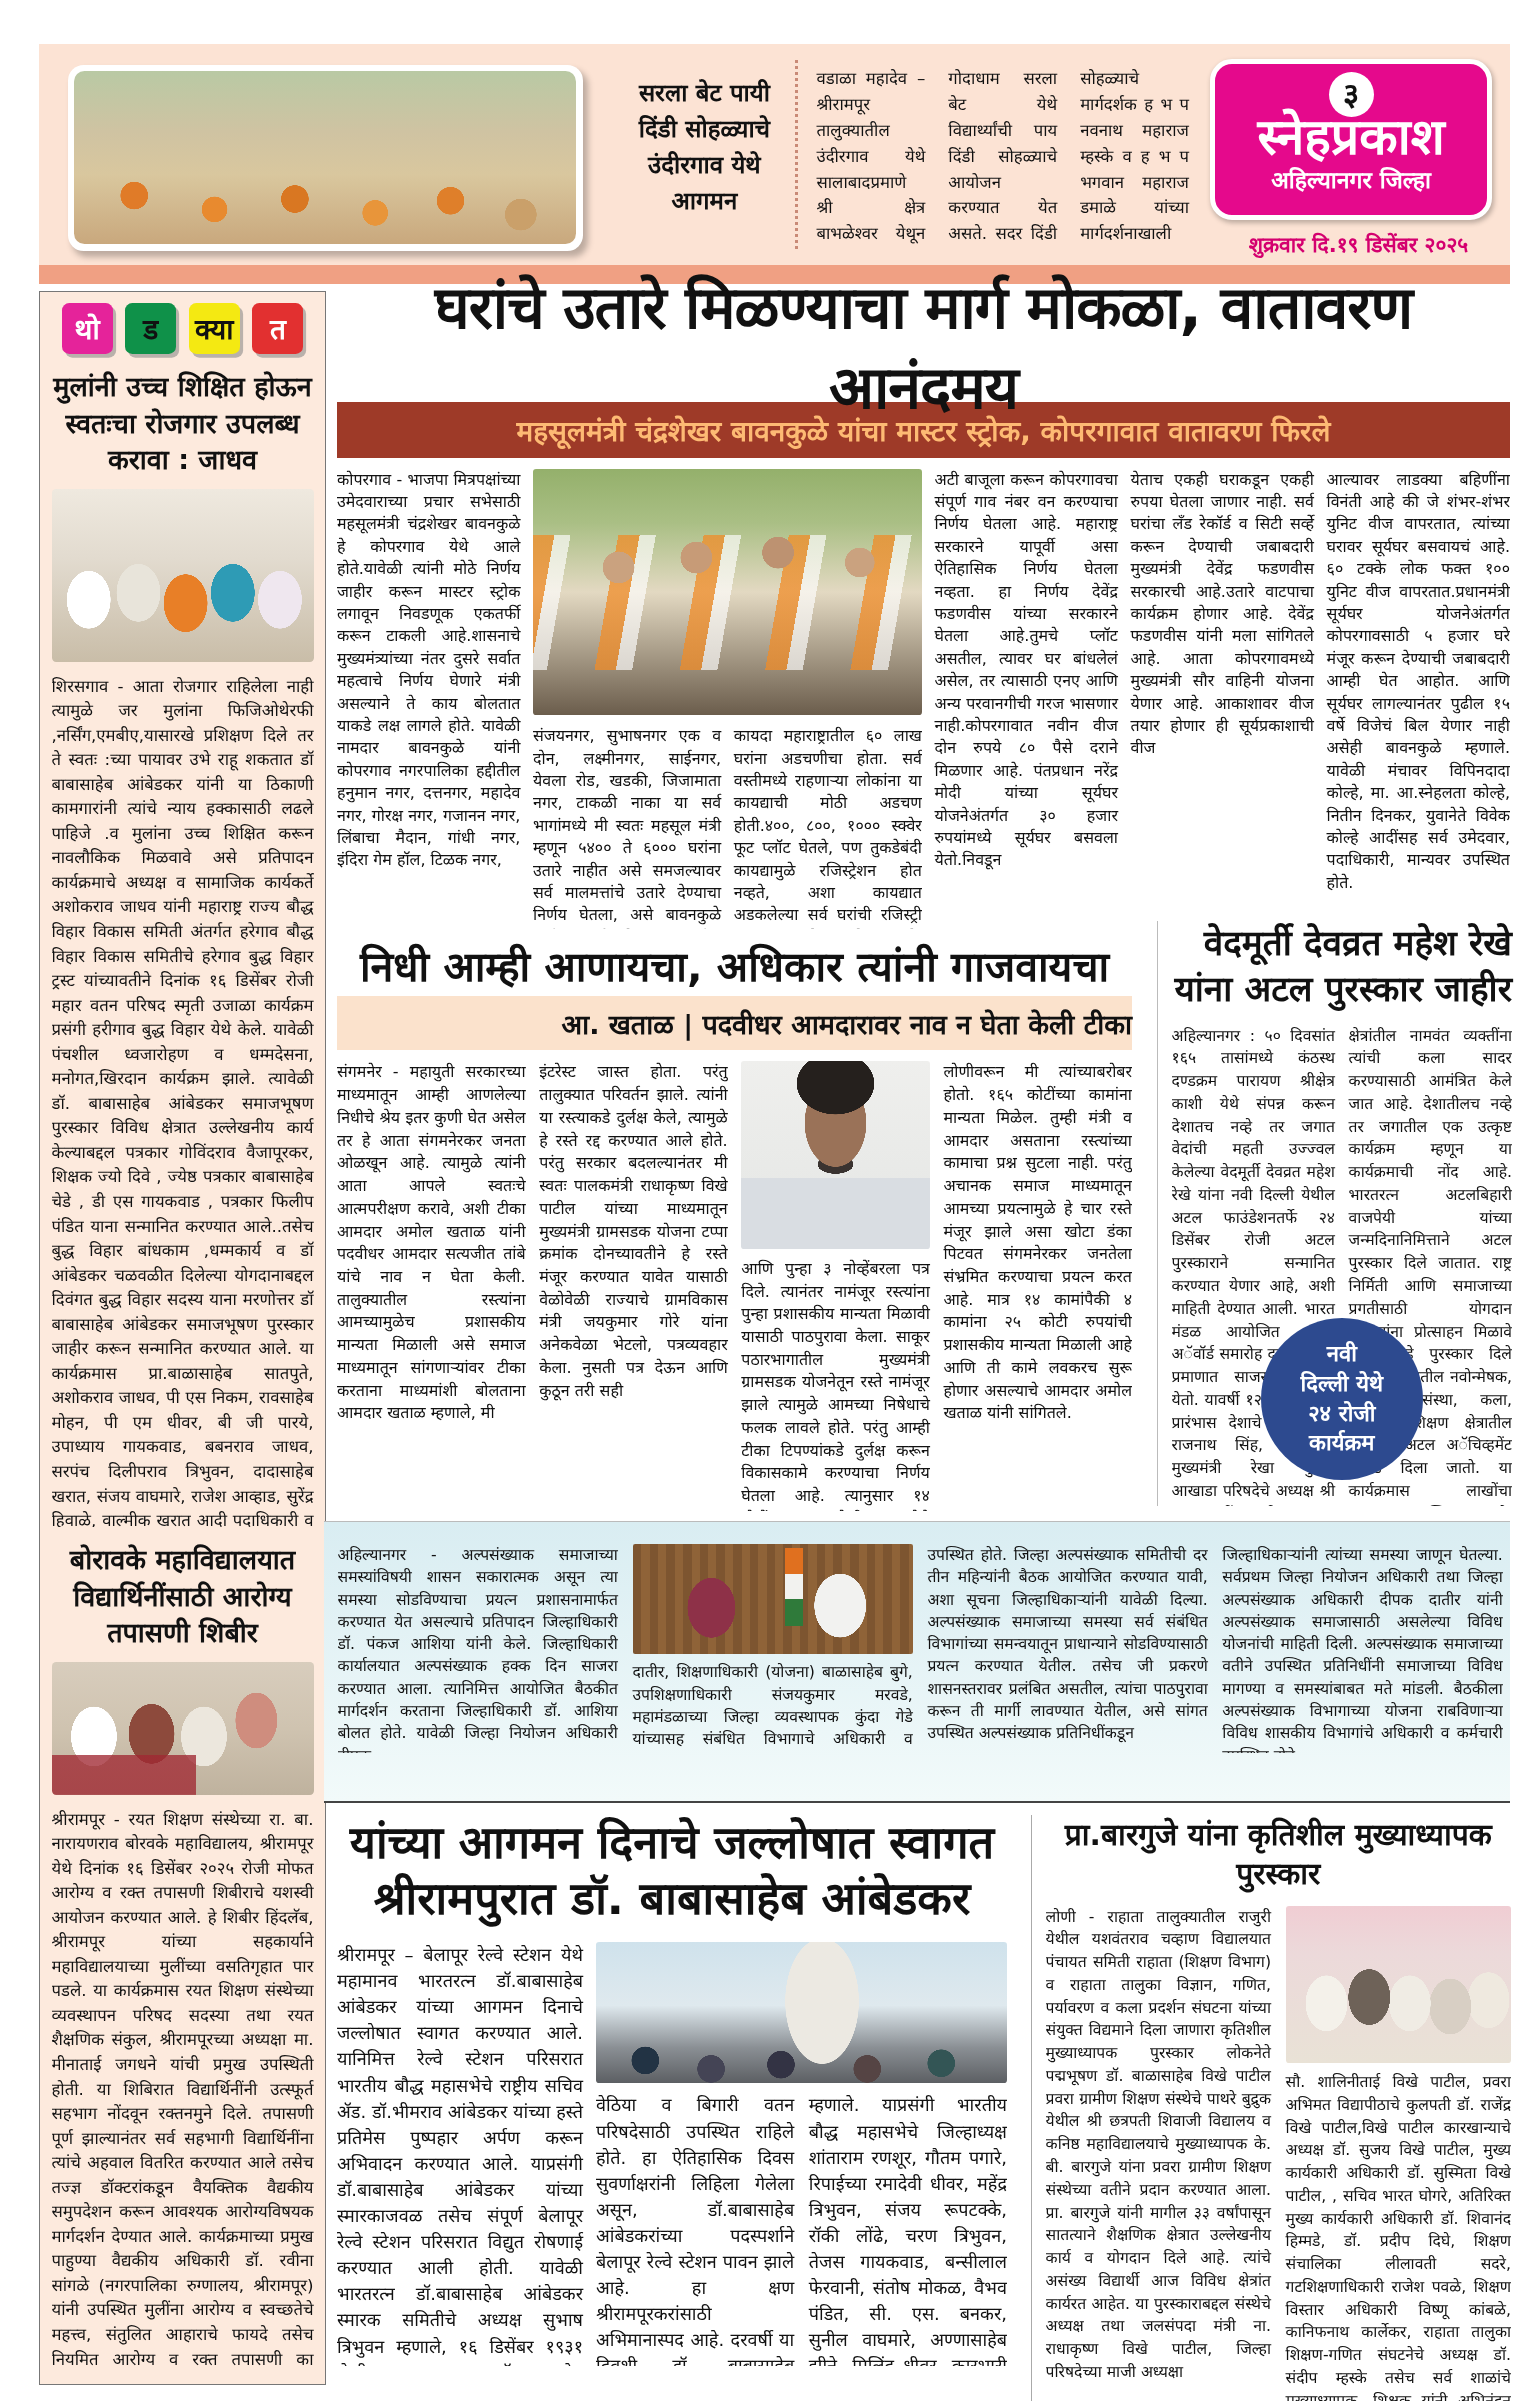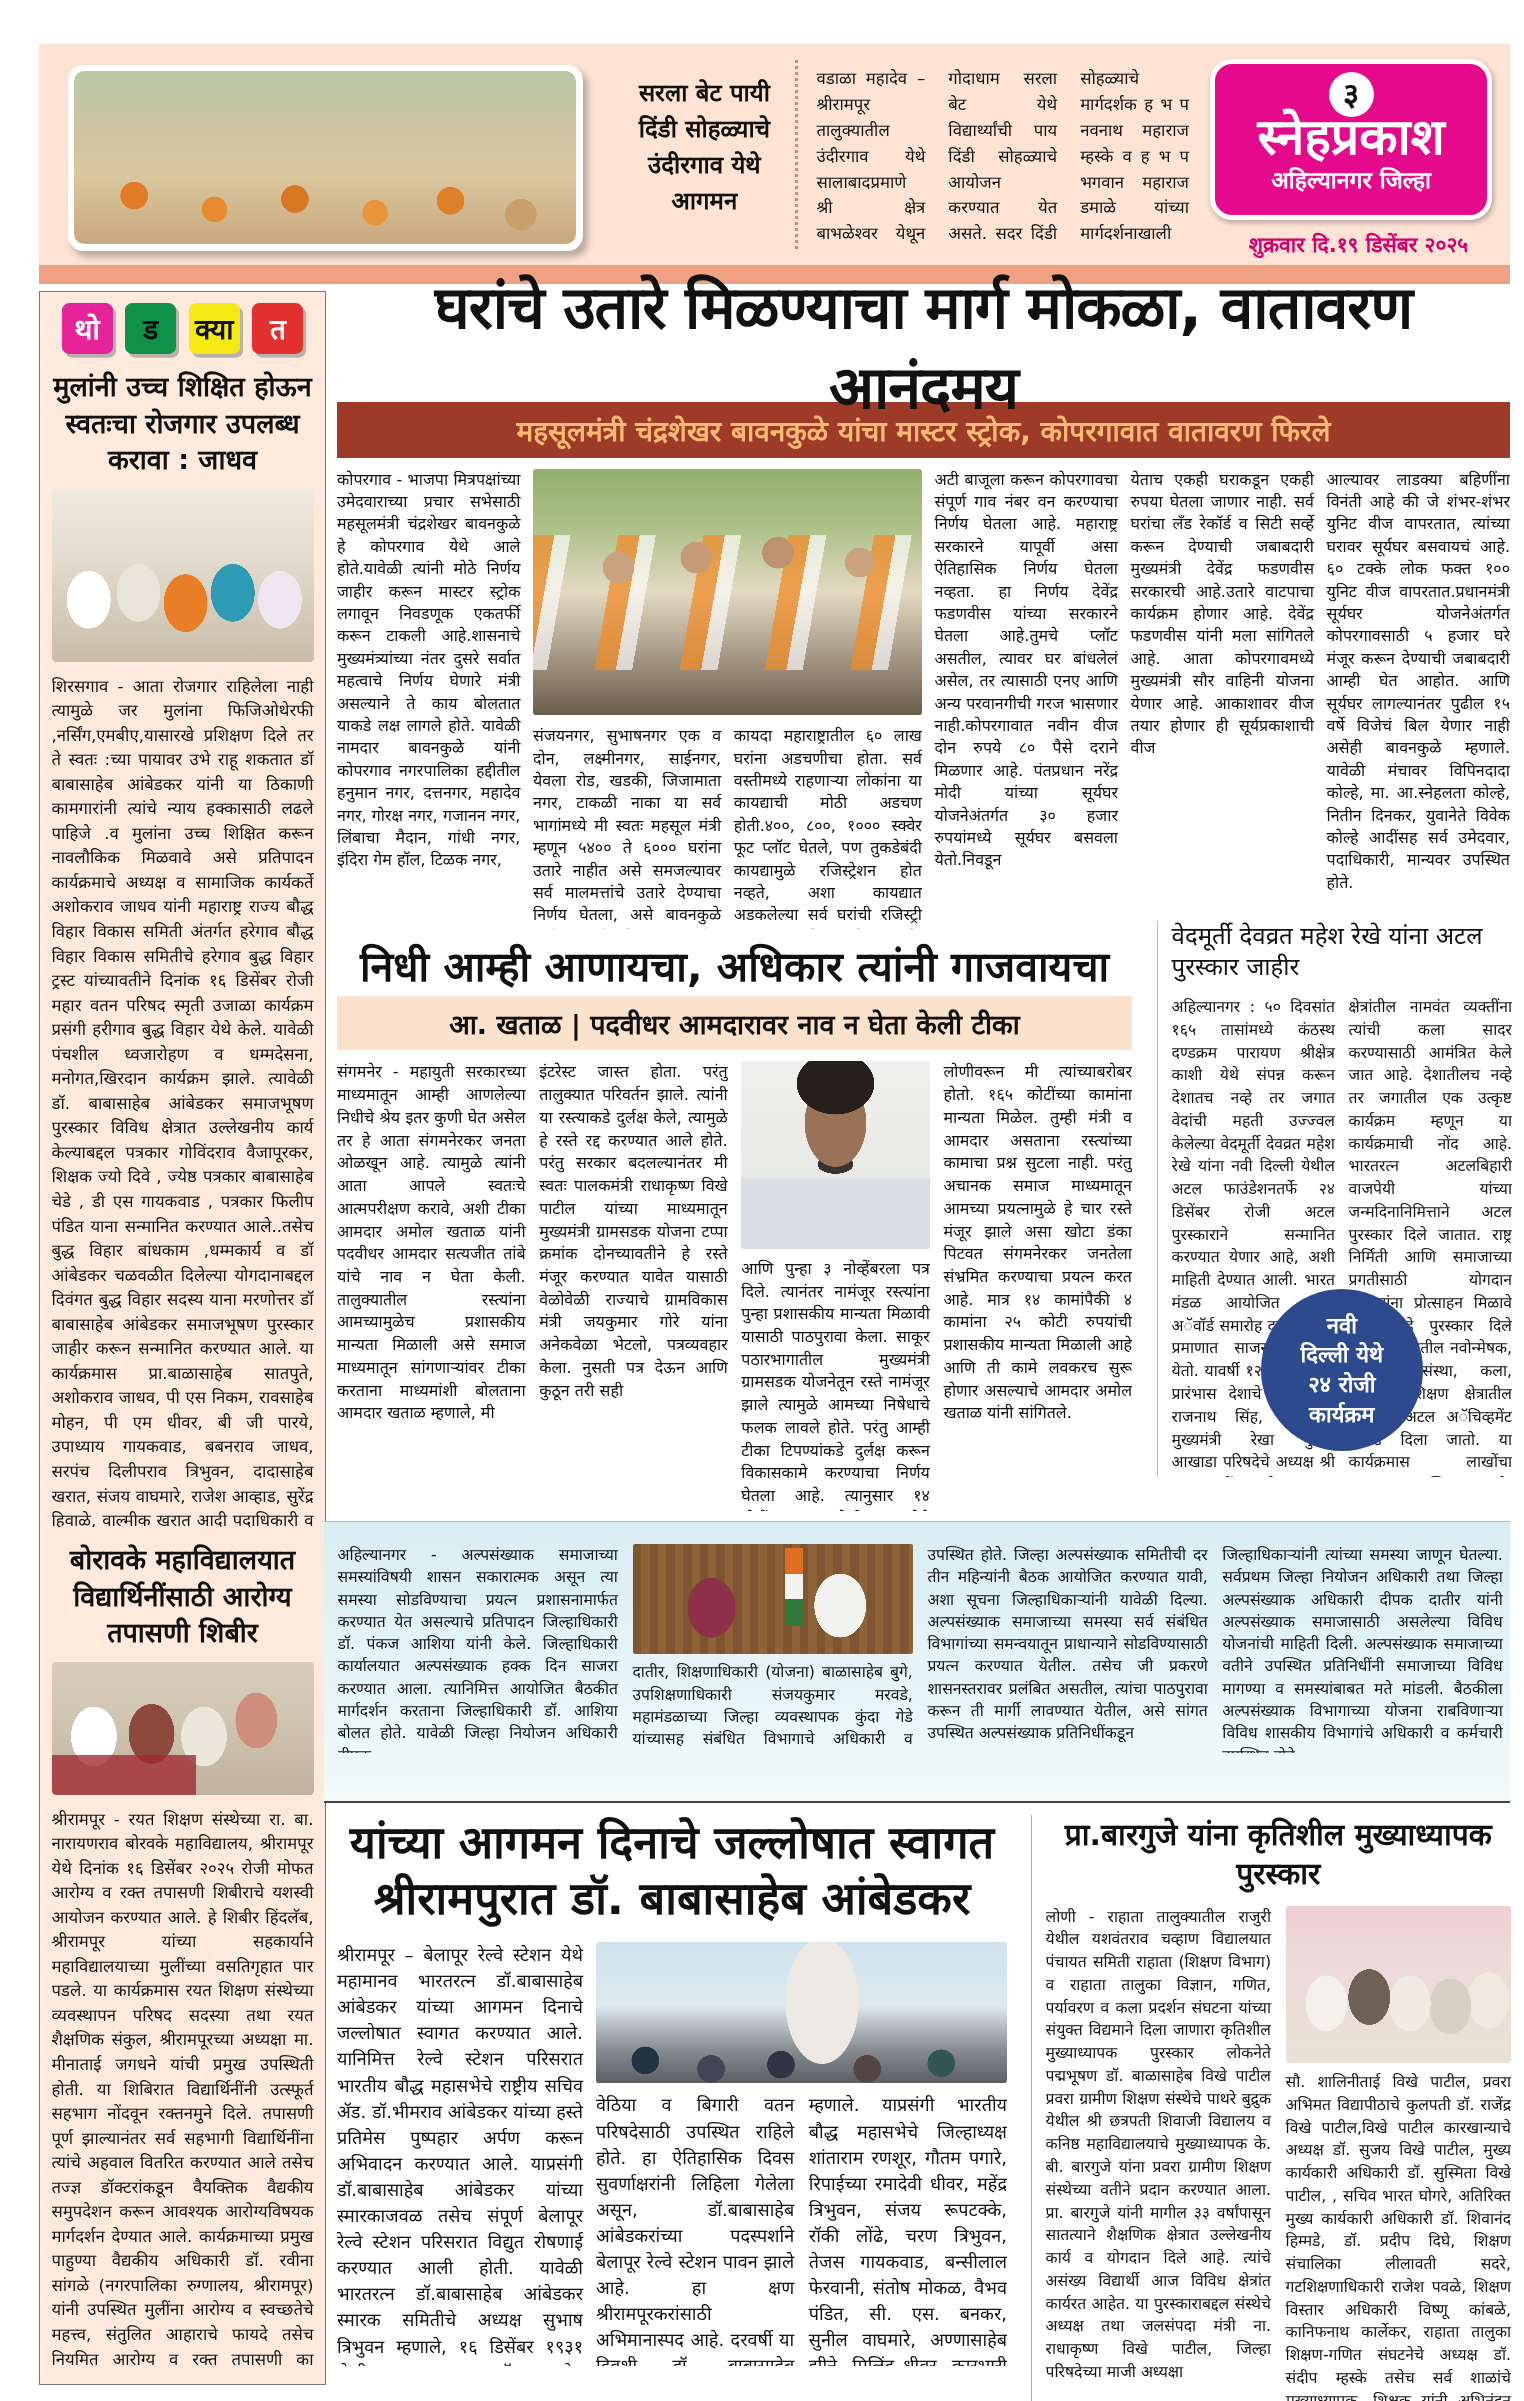--- a/index.html
+++ b/index.html
@@ -49,29 +49,29 @@
   .lead-body{margin-top:10.5px;display:grid;grid-template-columns:1fr 2.12fr 1fr 1fr 1fr;gap:12.6px;
              height:460px;overflow:hidden;font-size:16px;line-height:1.4;text-align:justify;}
   .lead-center{display:flex;flex-direction:column;}
   .lead-photo{height:246px;border-radius:3.1px;flex:none;}
   .lead-center-cols{flex:1;margin-top:10.5px;column-count:2;column-gap:12.6px;overflow:hidden;}
 
   
   .mid{position:absolute;left:337px;top:939px;width:795px;}
   .mid-h{font-size:41px;font-weight:800;text-align:center;height:52px;display:flex;
          align-items:center;justify-content:center;}
-  .mid-sub{background:#fbe2cc;font-size:27px;font-weight:bold;text-align:center;padding:8.4px 0;margin-top:5.2px;}
+  .mid-sub{background:#fbe2cc;font-size:27px;font-weight:bold;text-align:right;padding:8.4px 0;margin-top:5.2px;}
   .mid-body{margin-top:11.5px;display:grid;grid-template-columns:repeat(4,1fr);gap:13.6px;height:450px;
             overflow:hidden;font-size:16px;line-height:1.42;text-align:justify;}
   .portrait{height:188px;border-radius:3.1px;margin-bottom:8.4px;}
 
   
   .award{position:absolute;left:1157px;top:921px;width:355px;border-left:1px solid #bbb;
          padding-left:13.6px;box-sizing:border-box;}
-  .award-h{font-size:24px;font-weight:400;text-align:left;line-height:1.3;}
+  .award-h{font-size:35px;font-weight:700;text-align:right;line-height:1.3;}
   .award-body{position:relative;margin-top:12.6px;display:grid;grid-template-columns:1fr 1fr;gap:13.6px;
               height:481px;overflow:hidden;font-size:15.7px;line-height:1.45;text-align:justify;}
   .award-badge{position:absolute;left:50%;top:293px;transform:translateX(-50%);width:162px;height:162px;
                border-radius:50%;background:#2d4a8f;color:#fff;text-align:center;font-size:22px;
                font-weight:bold;display:flex;flex-direction:column;justify-content:center;line-height:1.35;}
 
   
   .minority{position:absolute;left:324px;top:1521px;width:1186px;height:282px;
             background:linear-gradient(180deg,#d9edf2 0%,#f2fafa 100%);
             border-top:1px solid #bbb;border-bottom:2.6px solid #444;

